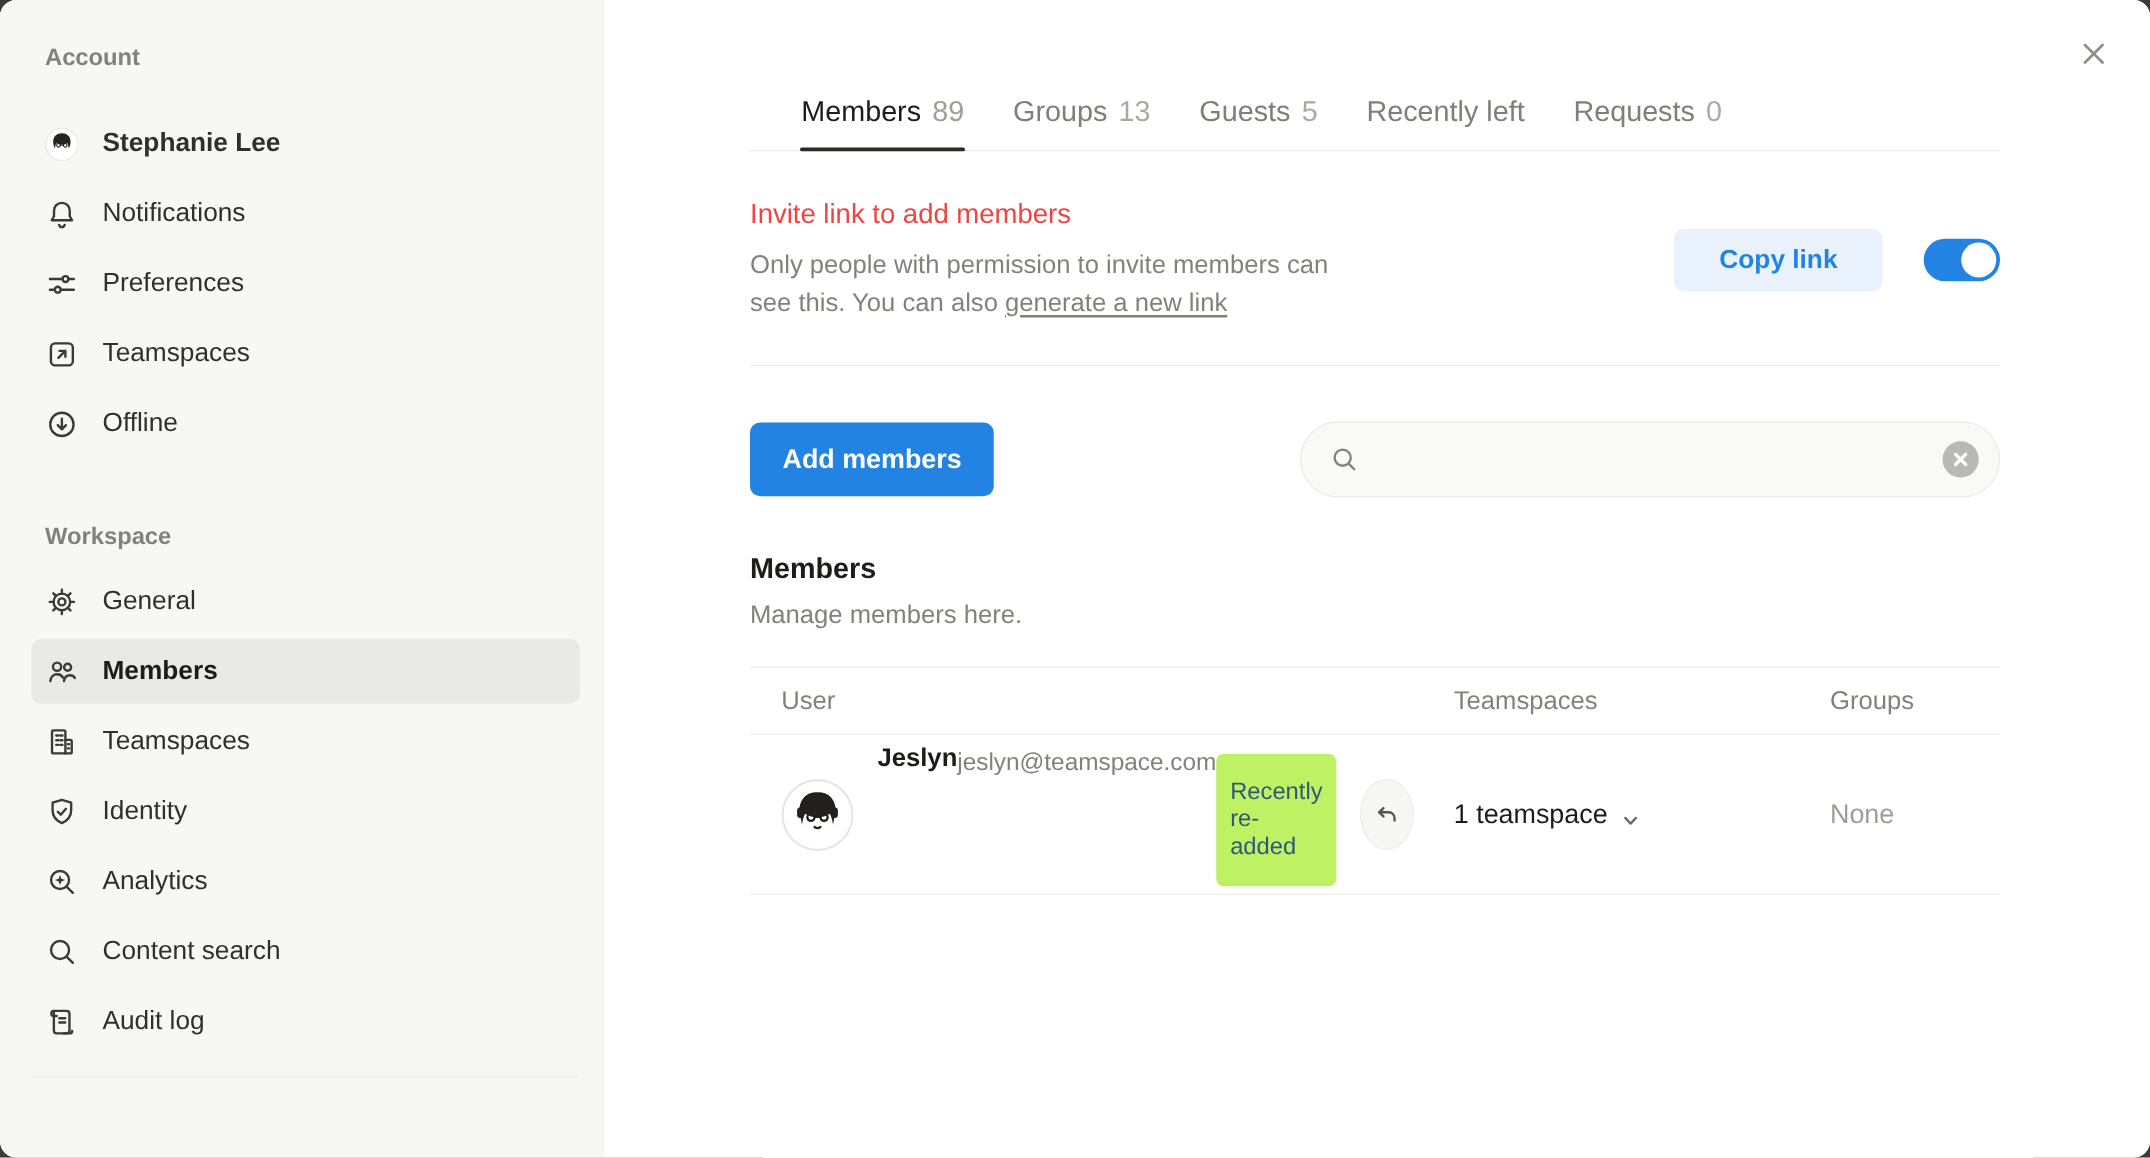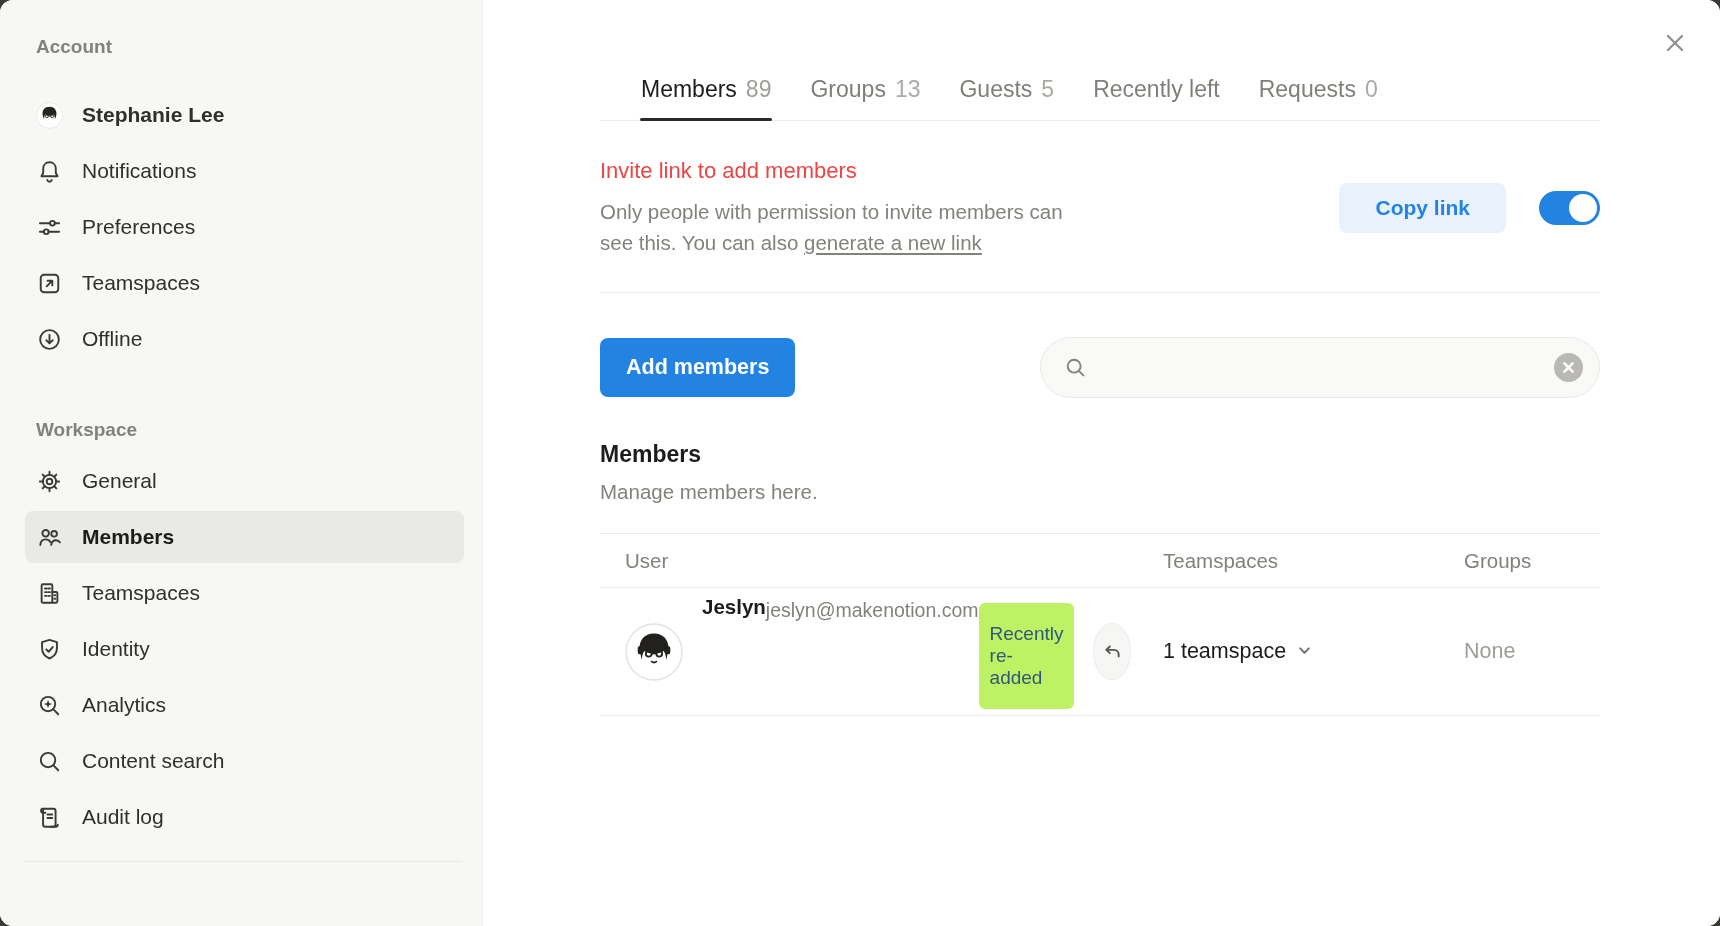--- a/index.html
+++ b/index.html
@@ -86,21 +86,21 @@
   .uinfo { display:flex; align-items:flex-start; }
   .uname { font-size:20.5px; font-weight:700; color:#1d1c1a; }
   .uemail { font-size:19.5px; color:#82827c; margin-top:4px; }
   .ubadge { margin-top:8px; background:#bef264; color:#30587d; font-size:19px;
     padding:20px 11px; border-radius:6px; }
   .undo-btn { margin-left:auto; margin-right:32px; width:57px; height:57px; border-radius:50%;
     background:#f6f6f4; border:1px solid #ececea; display:flex; align-items:center;
     justify-content:center; cursor:pointer; padding:0; }
   .undo-btn svg { width:25px; height:25px; fill:none; stroke:#55544f; stroke-width:1.8;
     stroke-linecap:round; stroke-linejoin:round; }
-  .cell-teamspaces { display:flex; align-items:flex-start; gap:11px; font-size:21.5px; color:#1d1c1a; cursor:pointer; }
+  .cell-teamspaces { display:flex; align-items:flex-end; gap:11px; font-size:21.5px; color:#1d1c1a; cursor:pointer; }
   .cell-teamspaces svg { width:15px; height:15px; fill:none; stroke:#6f6e69; stroke-width:1.8;
     stroke-linecap:round; stroke-linejoin:round; margin-top:4px; }
   .cell-groups { font-size:21.5px; color:#9e9d98; }
 </style>
 </head>
 <body>
 
 <div class="dialog">
 
   <nav class="sidebar">
@@ -317,21 +317,21 @@
             <path d="M8.7 14.1a7.3 7.3 0 0 1 14.6 0" fill="none" stroke="#22211d" stroke-width="1.5"></path>
             <rect x="7" y="12.7" width="3" height="4.6" rx="1.4" fill="#22211d"></rect>
             <rect x="22" y="12.7" width="3" height="4.6" rx="1.4" fill="#22211d"></rect>
             <circle cx="13.1" cy="17" r="1.6" fill="none" stroke="#22211d" stroke-width="1"></circle>
             <circle cx="18.9" cy="17" r="1.6" fill="none" stroke="#22211d" stroke-width="1"></circle>
             <path d="M14.7 16.8h2.6" stroke="#22211d" stroke-width="1" fill="none"></path>
             <path d="M14.7 21.3c.8.6 1.8.6 2.6 0" stroke="#22211d" stroke-width="1" fill="none" stroke-linecap="round"></path>
           </svg>
           <div class="uinfo">
             <div class="uname">Jeslyn</div>
-            <div class="uemail">jeslyn@makenotion.com</div>
+            <div class="uemail">jeslyn@teamspace.com</div>
             <div class="ubadge">Recently re-added</div>
           </div>
           <button class="undo-btn">
             <svg viewBox="0 0 24 24">
                 <path d="M9.4 7.2L6.1 10.4l3.3 3.2"></path>
                 <path d="M6.4 10.4h7.1c2.4 0 4.4 2 4.4 4.4v1.9"></path>
               </svg>
           </button>
         </div>
         <div class="cell-teamspaces">

